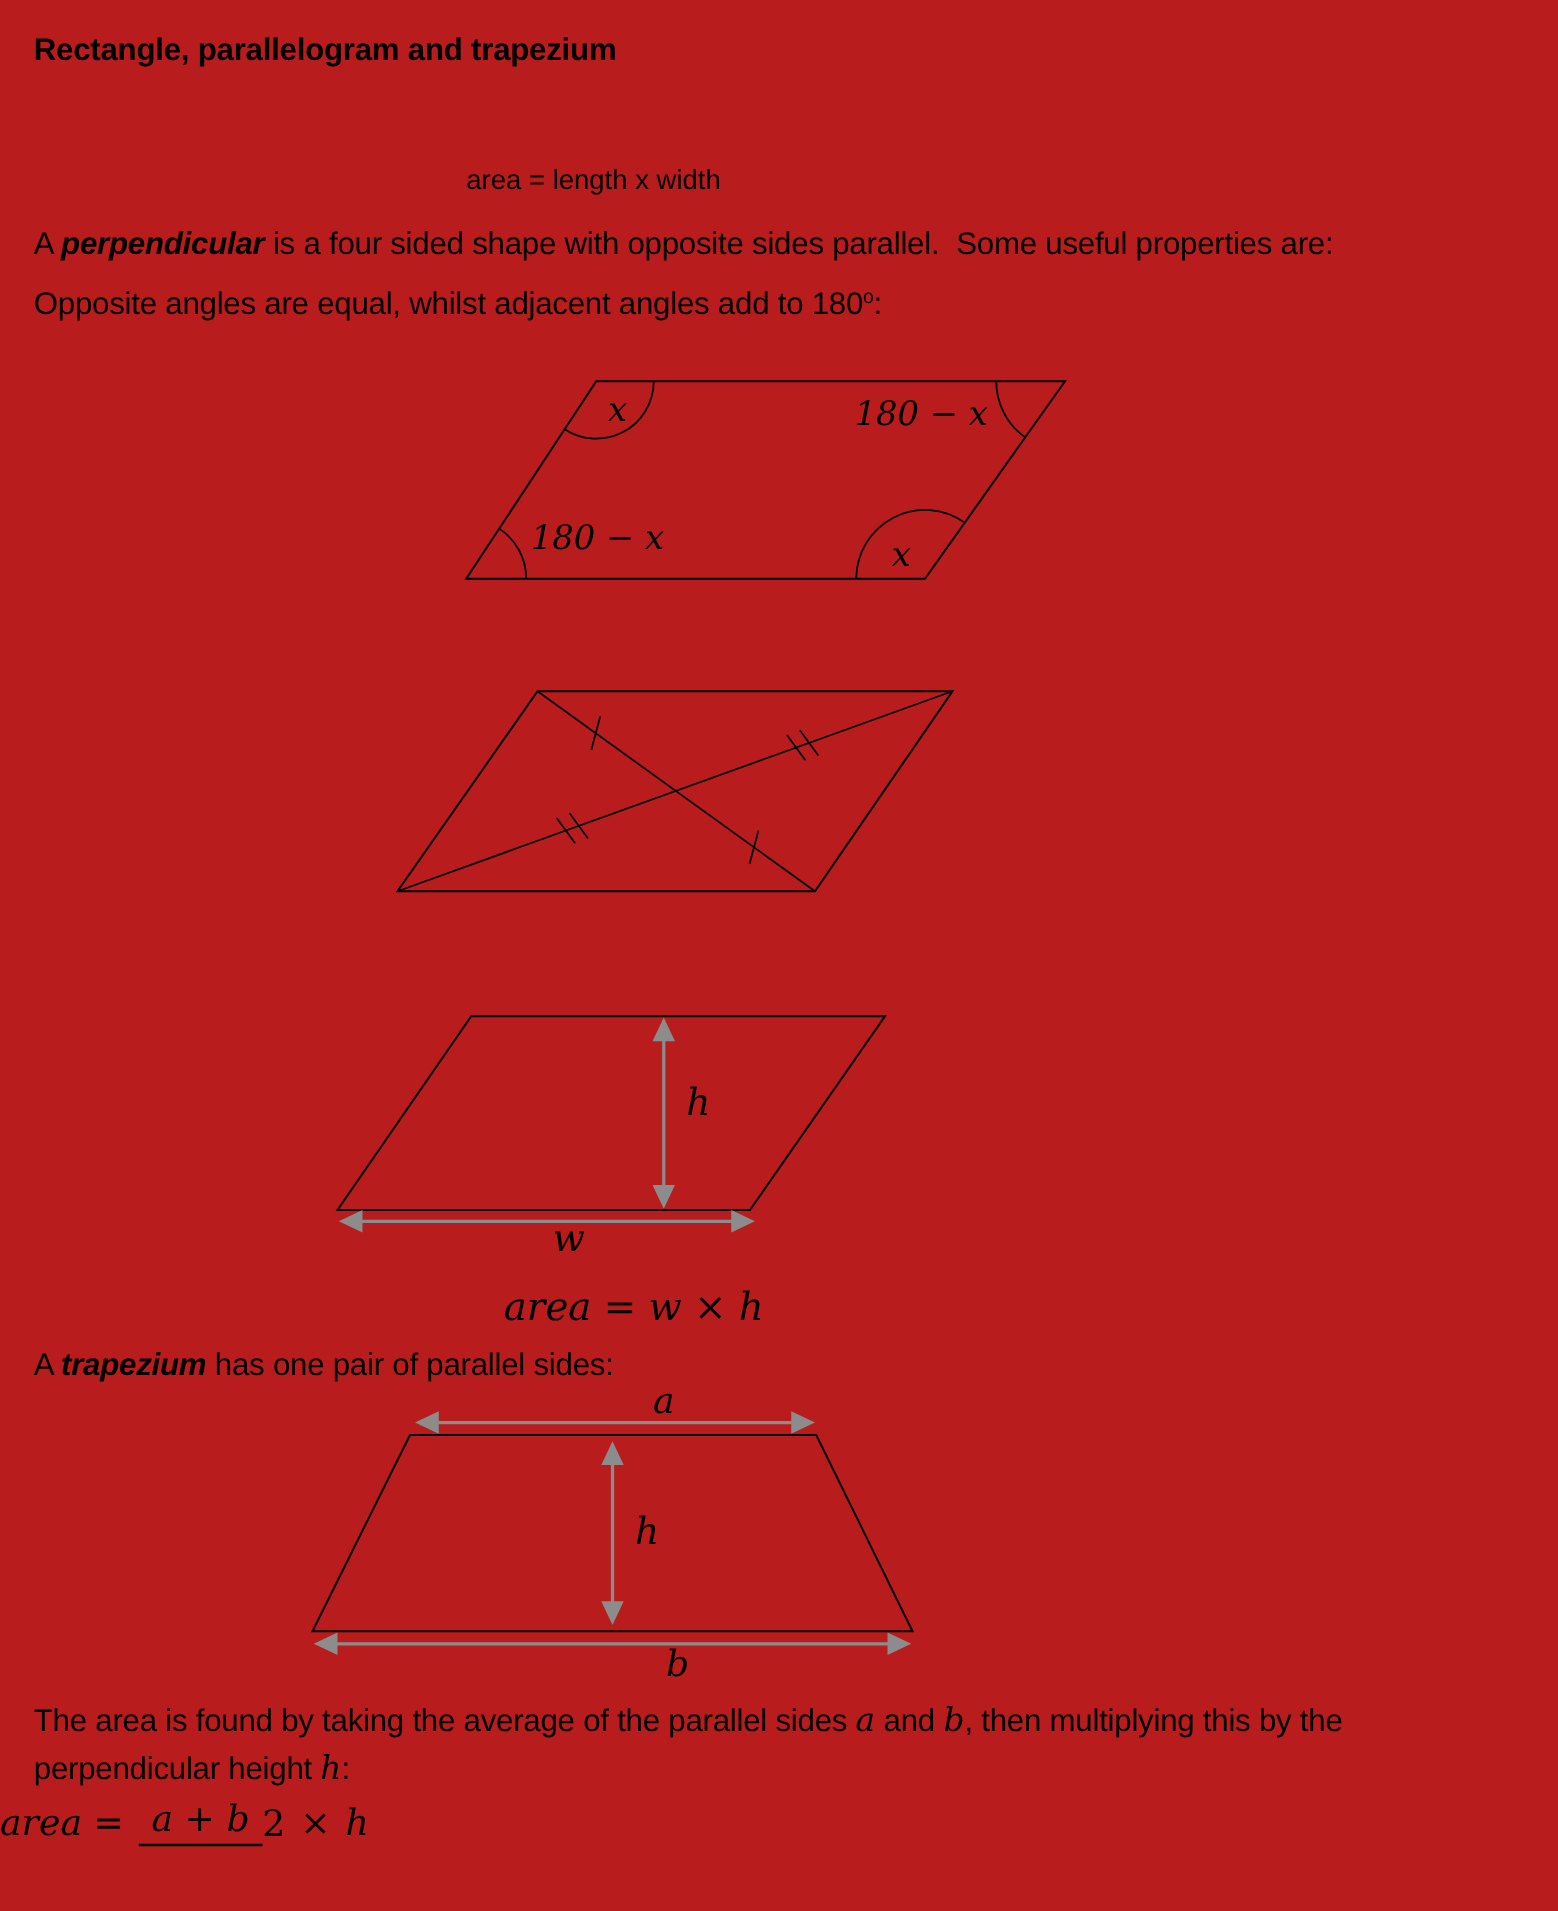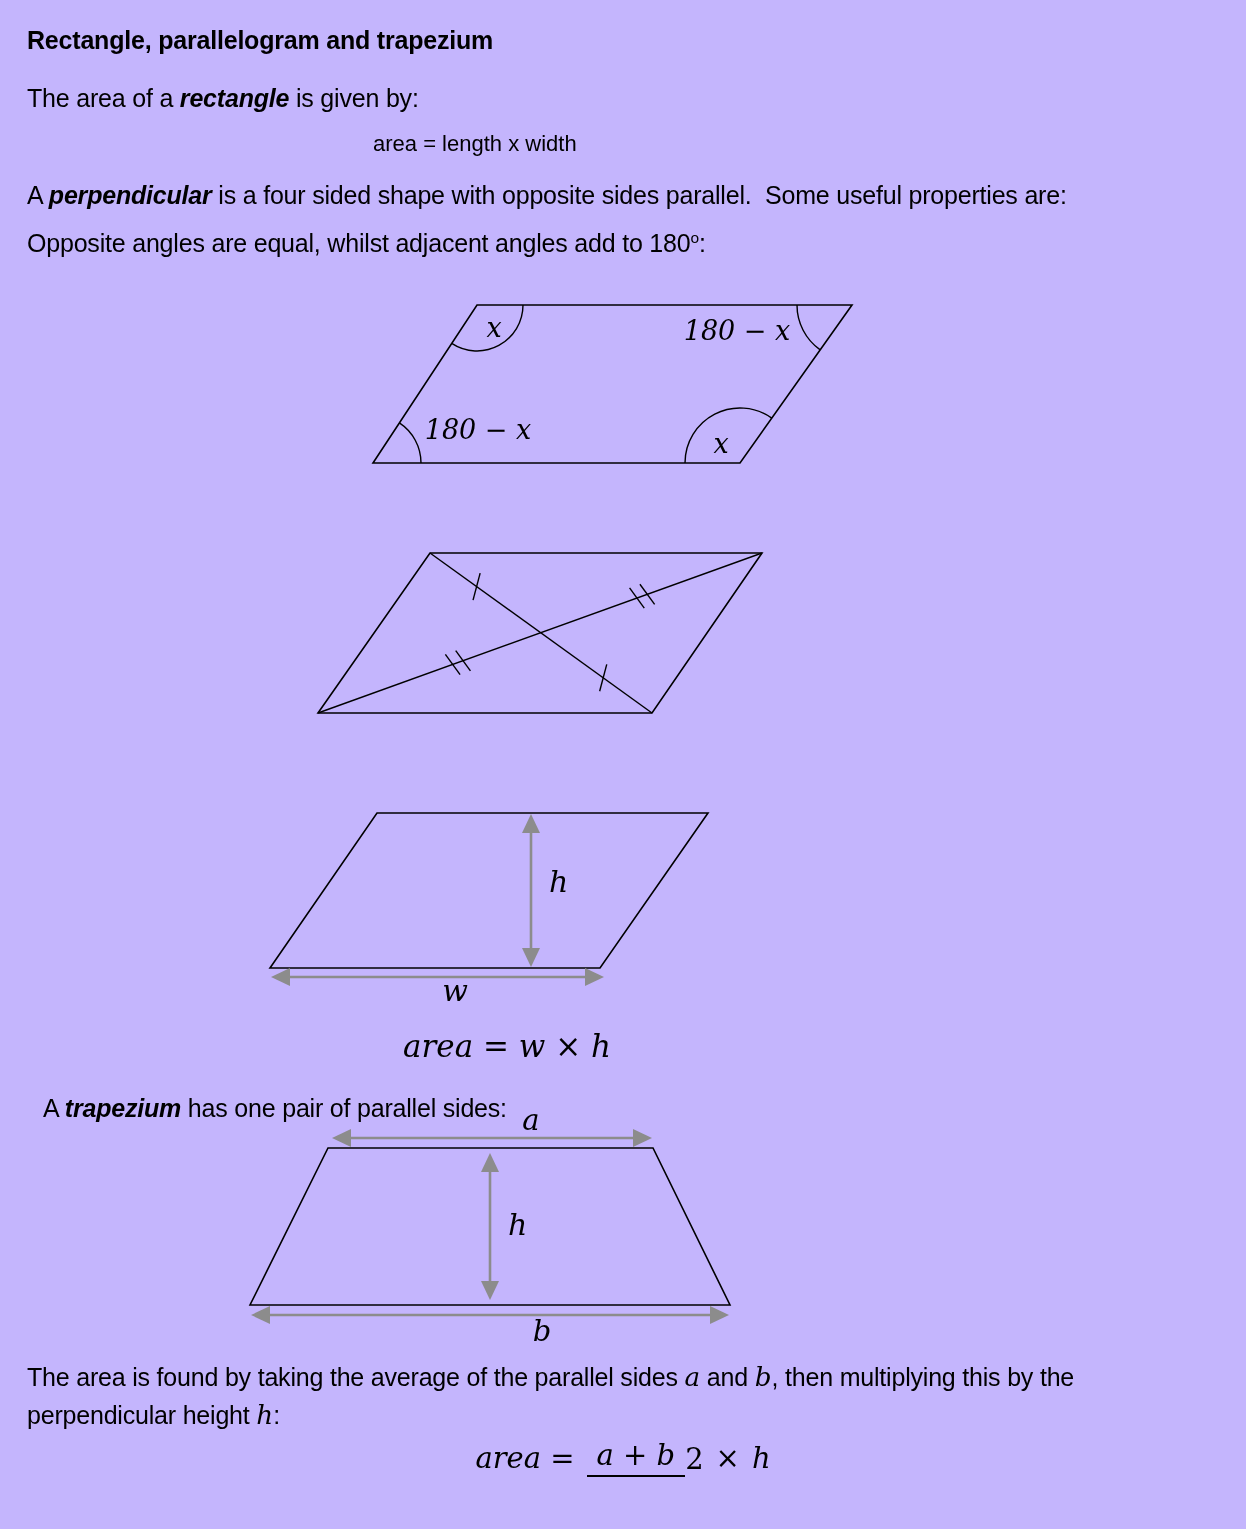--- a/index.html
+++ b/index.html
@@ -1,20 +1,20 @@
 <!DOCTYPE html>
 <html><head>
 <meta charset="utf-8">
 <style>
   html,body{margin:0;padding:0;background:#ffffff;}
   .page{
     position:relative;
     width:1246px;
     height:1529px;
-    background:#c4b5fd;
+    background:#b91c1c;
     font-family:"Liberation Sans", sans-serif;
     color:#000;
     overflow:hidden;
   }
   .line{
     position:absolute;
     left:27px;
     font-size:25px;
     letter-spacing:-0.2px;
     line-height:1.15;
@@ -54,21 +54,21 @@
   .shape{fill:none;stroke:#000;stroke-width:1.6;}
   .thin{fill:none;stroke:#000;stroke-width:1.4;}
   .gray-stroke{stroke:#8c8c8c;stroke-width:2.6;fill:none;}
   .gray-fill{fill:#8c8c8c;stroke:none;}
   .final-formula{
     position:absolute;
     left:0;
     top:1438px;
     width:100%;
     display:flex;
-    justify-content:center;
+    justify-content:flex-start;
     align-items:center;
     gap:12px;
     font-family:"DejaVu Serif", serif;
     font-size:29px;
     color:#000;
   }
   .final-formula .it{font-style:italic;}
   .frac{
     display:inline-flex;
     align-items:center;
@@ -81,21 +81,20 @@
   }
   .frac .den{padding-top:2px;}
 </style>
 </head>
 <body>
 
 <div class="page">
 
   <div class="line title" style="top:26px;">Rectangle, parallelogram and trapezium</div>
 
-  <p class="line" style="top:84px;margin:0;"><span>The area of a </span><span class="bi">rectangle</span><span> is given by:</span></p>
 
   <div class="formula-sans" style="left:373px;top:131px;">area = length x width</div>
 
   <p class="line" style="top:181px;margin:0;"><span>A </span><span class="bi">perpendicular</span><span> is a four sided shape with opposite sides parallel.&nbsp; Some useful properties are:</span></p>
 
   <p class="line" style="top:229px;margin:0;"><span>Opposite angles are equal, whilst adjacent angles add to 180</span><span class="sup">o</span><span>:</span></p>
 
   <svg style="left:360px;top:295px;" width="510" height="185" viewBox="0 0 510 185">
     <polygon class="shape" points="117,10 492,10 380,168 13,168"></polygon>
     <path class="thin" d="M163,10 A46,46 0 0 1 91.7,48.4"></path>
@@ -137,21 +136,21 @@
     <polygon class="gray-fill" points="281,169 272,150 290,150" fill="#8c8c8c"></polygon>
     <text x="299" y="94" font-size="30">h</text>
     <line class="gray-stroke" x1="34" y1="179" x2="341" y2="179" stroke="#8c8c8c"></line>
     <polygon class="gray-fill" points="21,179 40,170 40,188" fill="#8c8c8c"></polygon>
     <polygon class="gray-fill" points="354,179 335,170 335,188" fill="#8c8c8c"></polygon>
     <text x="205" y="203" font-size="30" text-anchor="middle">w</text>
   </svg>
 
   <div class="formula-math" style="left:403px;top:1028px;">area = w × h</div>
 
-  <p class="line" style="top:1078px;margin:16px;"><span>A </span><span class="bi">trapezium</span><span> has one pair of parallel sides:</span></p>
+  <p class="line" style="top:1078px;margin:0;"><span>A </span><span class="bi">trapezium</span><span> has one pair of parallel sides:</span></p>
 
   <svg style="left:240px;top:1108px;" width="520" height="240" viewBox="0 0 520 240">
     <polygon class="shape" points="88,40 413,40 490,197 10,197"></polygon>
     <line class="gray-stroke" x1="105" y1="30" x2="399" y2="30" stroke="#8c8c8c"></line>
     <polygon class="gray-fill" points="92,30 111,21 111,39" fill="#8c8c8c"></polygon>
     <polygon class="gray-fill" points="412,30 393,21 393,39" fill="#8c8c8c"></polygon>
     <text x="291" y="22" font-size="29" text-anchor="middle">a</text>
     <line class="gray-stroke" x1="250" y1="58" x2="250" y2="179" stroke="#8c8c8c"></line>
     <polygon class="gray-fill" points="250,45 241,64 259,64" fill="#8c8c8c"></polygon>
     <polygon class="gray-fill" points="250,192 241,173 259,173" fill="#8c8c8c"></polygon>

